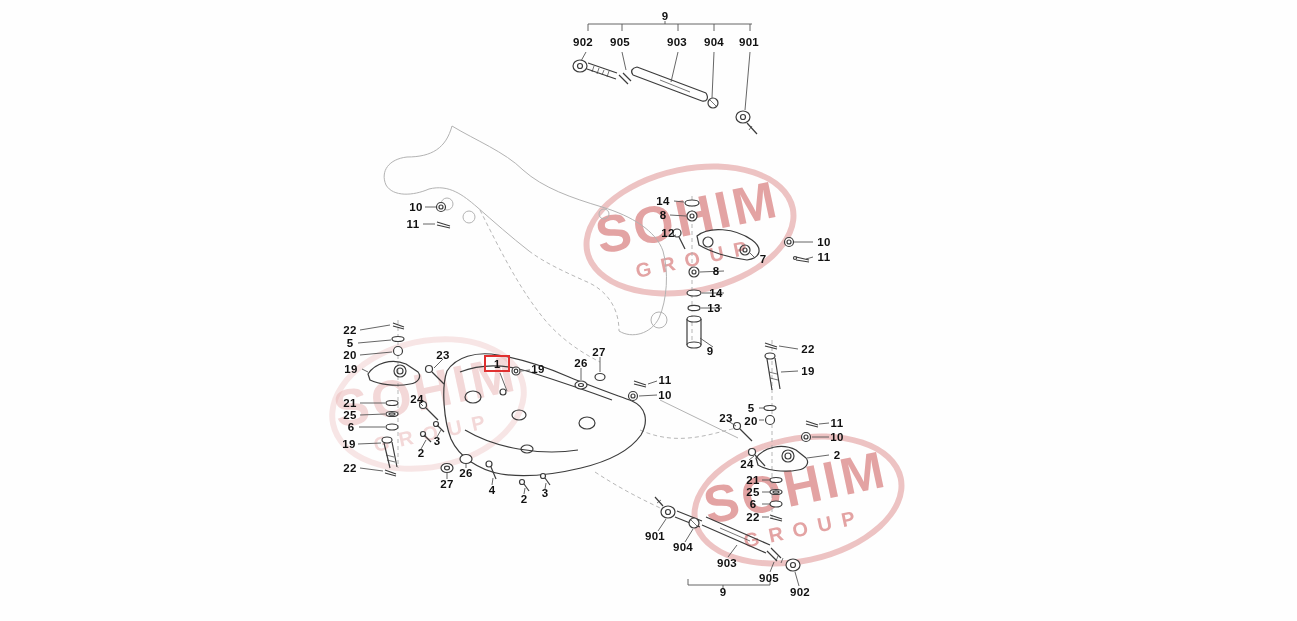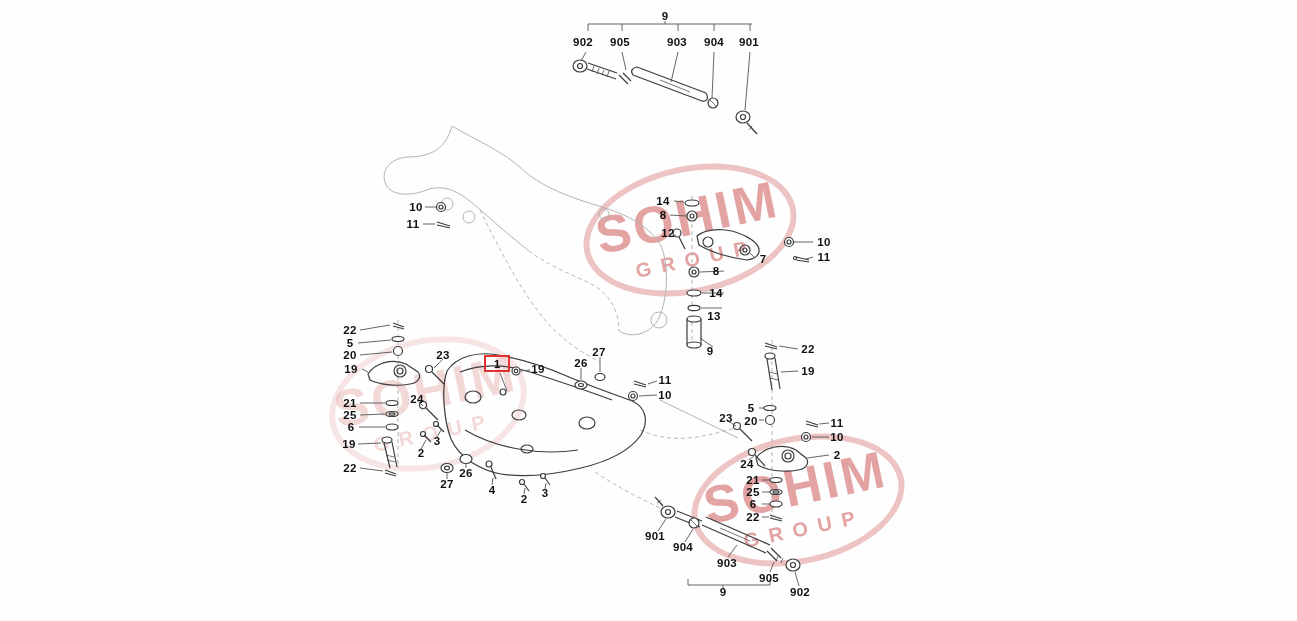--- a/index.html
+++ b/index.html
@@ -239,21 +239,21 @@
       <div class="callout" style="left: 416px; top: 207px;">10</div>
       <div class="callout" style="left: 413px; top: 224px;">11</div>
       <div class="callout" style="left: 663px; top: 201px;">14</div>
       <div class="callout" style="left: 663px; top: 215px;">8</div>
       <div class="callout" style="left: 668px; top: 233px;">12</div>
       <div class="callout" style="left: 824px; top: 242px;">10</div>
       <div class="callout" style="left: 824px; top: 257px;">11</div>
       <div class="callout" style="left: 763px; top: 259px;">7</div>
       <div class="callout" style="left: 716px; top: 271px;">8</div>
       <div class="callout" style="left: 716px; top: 293px;">14</div>
-      <div class="callout" style="left: 714px; top: 316px;">13</div>
+      <div class="callout" style="left: 714px; top: 308px;">13</div>
       <div class="callout" style="left: 710px; top: 351px;">9</div>
       <div class="callout" style="left: 350px; top: 330px;">22</div>
       <div class="callout" style="left: 350px; top: 343px;">5</div>
       <div class="callout" style="left: 350px; top: 355px;">20</div>
       <div class="callout" style="left: 351px; top: 369px;">19</div>
       <div class="callout" style="left: 443px; top: 355px;">23</div>
       <div class="callout" style="left: 538px; top: 369px;">19</div>
       <div class="callout" style="left: 581px; top: 363px;">26</div>
       <div class="callout" style="left: 599px; top: 352px;">27</div>
       <div class="callout" style="left: 665px; top: 380px;">11</div>

